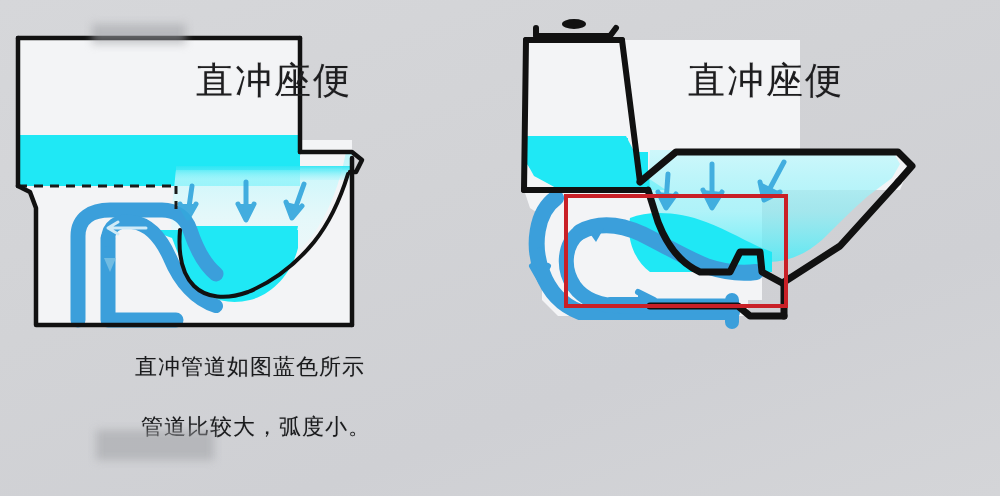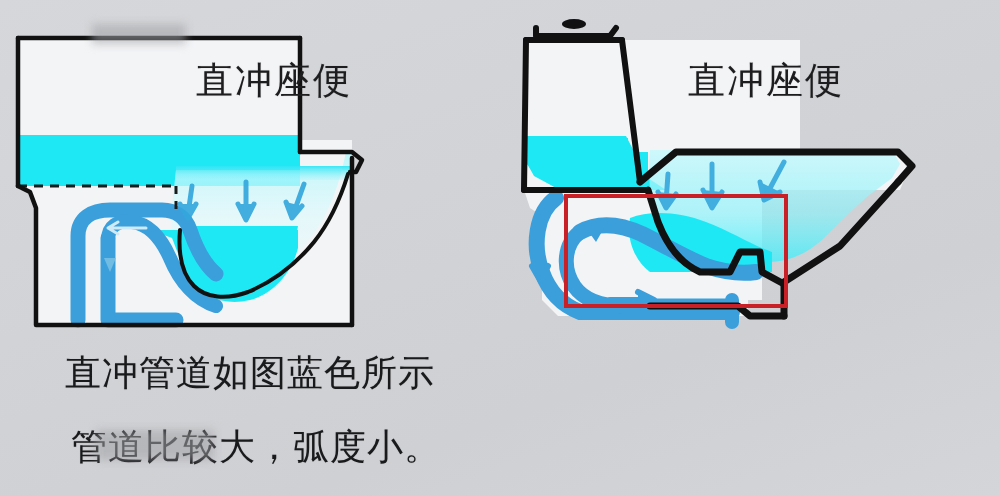--- a/index.html
+++ b/index.html
@@ -49,21 +49,21 @@
   #title-left  { left: 196px; top: 56px; }
   #title-right { left: 188px; top: 56px; }
 
   .captions {
     position: absolute;
     top: 345px;
     width: 500px;
     text-align: center;
   }
   .caption-line {
-    font-size: 36px;
+    font-size: 22px;
     color: #191a1c;
     letter-spacing: 1px;
     white-space: nowrap;
     line-height: 1.0;
     text-shadow: 0 0 1px rgba(70,70,70,0.3);
   }
   #cap-l-1, #cap-r-1 { margin-top: 13px; }
   #cap-l-2, #cap-r-2 {
     margin-top: 38px;
     

